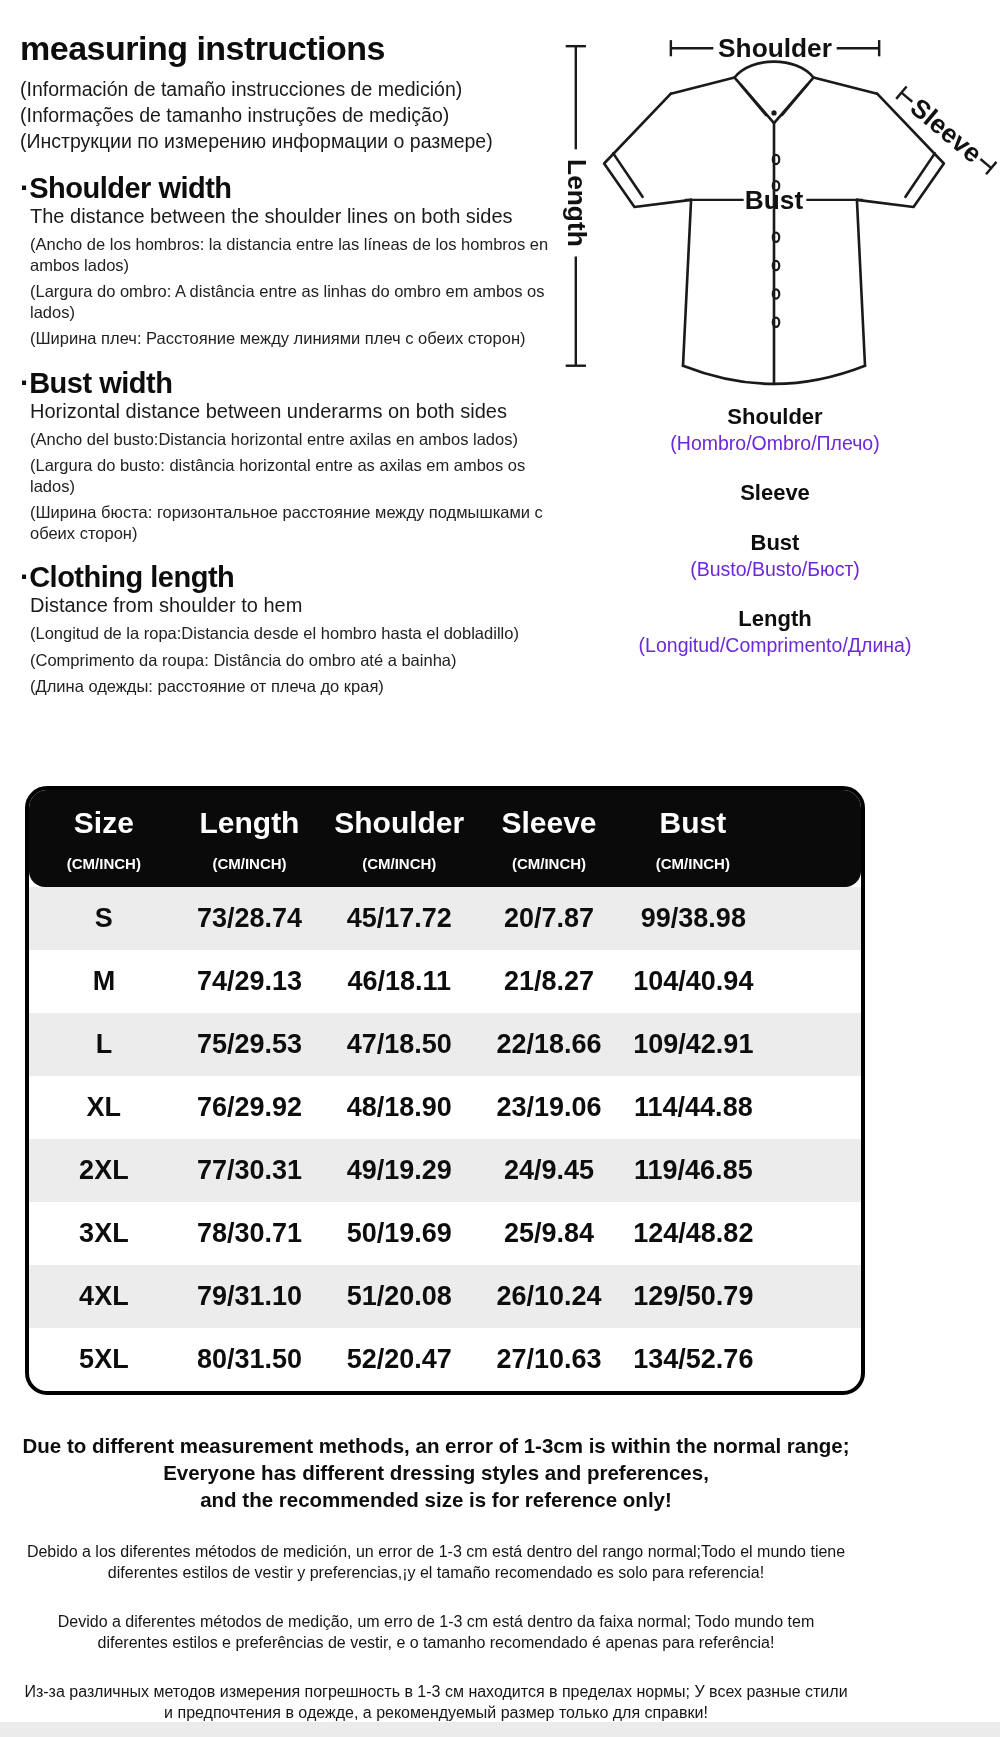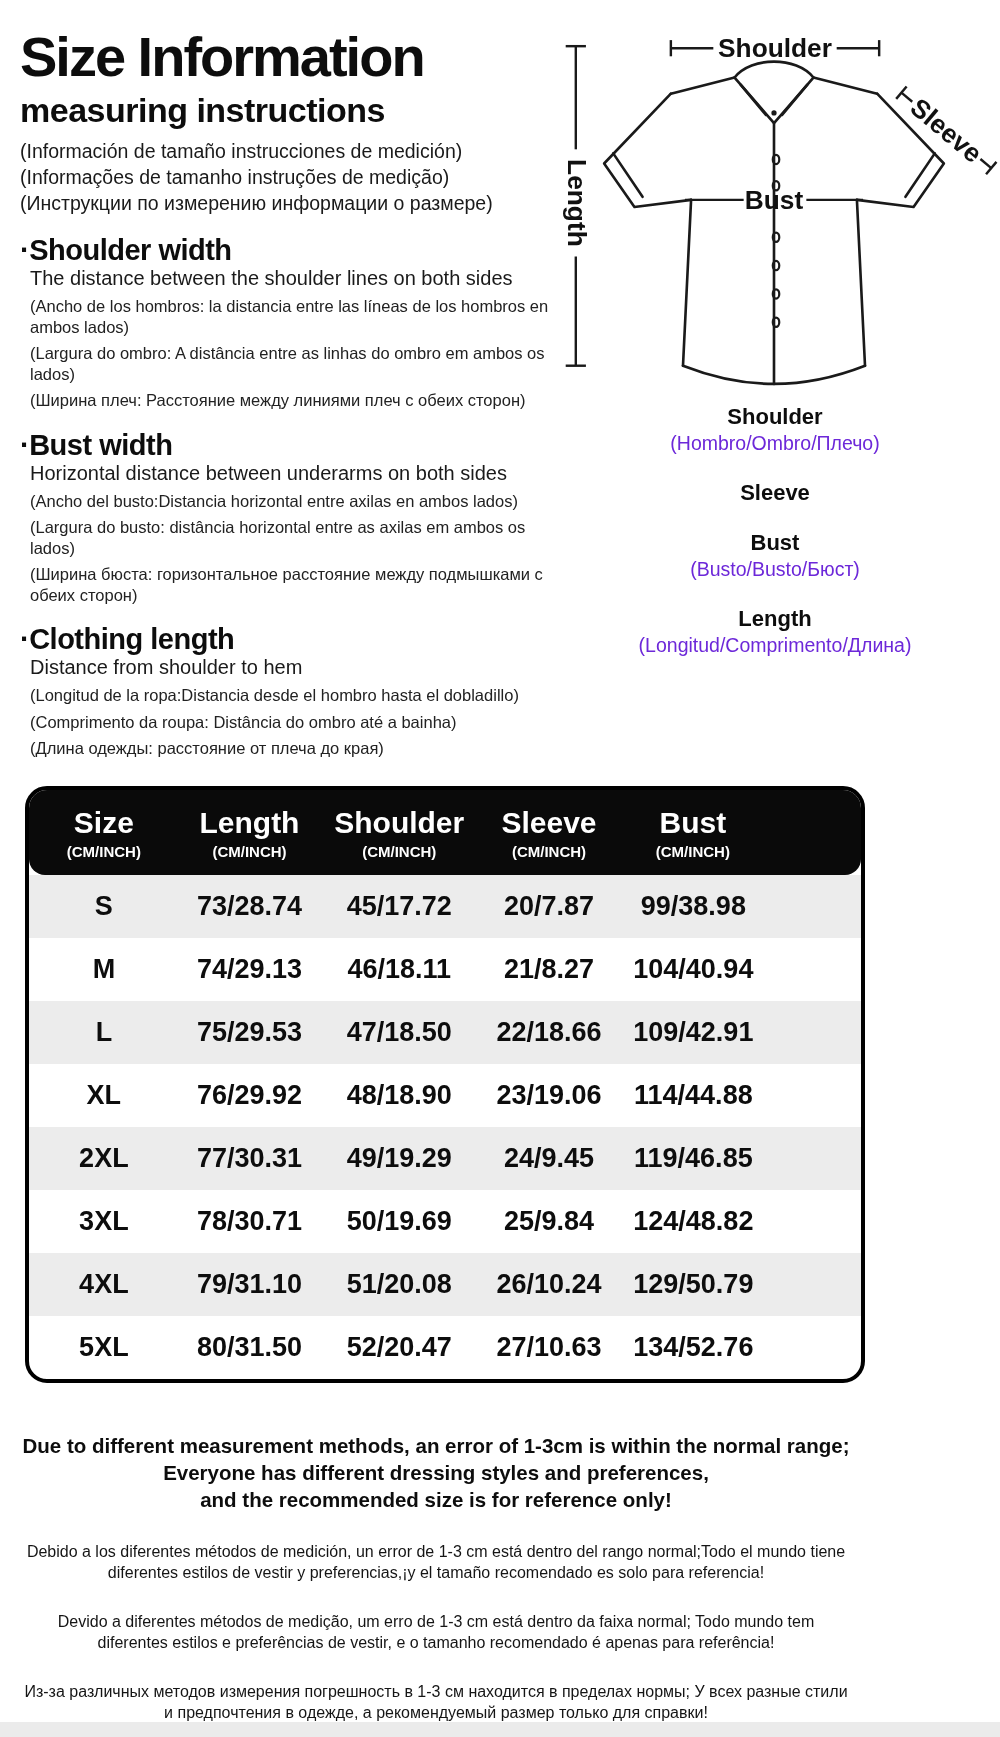--- a/index.html
+++ b/index.html
@@ -99,21 +99,21 @@
   }
   .size-table th{
     background:#0a0a0a;
     color:#fff;
     padding:16px 0 13px 0;
     text-align:center;
   }
   .size-table thead th:first-child{border-bottom-left-radius:16px;}
   .size-table thead th:last-child{border-bottom-right-radius:16px;}
   .col-label{font-size:30px; font-weight:bold; line-height:34px;}
-  .col-sub{font-size:15px; font-weight:bold; line-height:20px; margin-top:2px;}
+  .col-sub{font-size:15px; font-weight:bold; line-height:20px; margin-top:14px;}
   .size-table td{
     height:61px;
     text-align:center;
     font-size:27px;
     font-weight:bold;
     color:#0d0d0d;
   }
   .size-table tr.alt{background:#ececec;}
   .size-table th:nth-child(1), .size-table td:nth-child(1){width:18%;}
   .size-table th:nth-child(2), .size-table td:nth-child(2){width:17%;}
@@ -148,21 +148,20 @@
   .shirt-line{fill:none; stroke:#1a1a1a; stroke-width:2.6; stroke-linecap:round; stroke-linejoin:round;}
   .anno-line{fill:none; stroke:#1a1a1a; stroke-width:2.4; stroke-linecap:butt;}
   .anno-text{font-family:"Liberation Sans",sans-serif; font-size:26px; font-weight:bold; fill:#111;}
 </style>
 </head>
 <body>
 
 <div class="page">
 
   <div class="left-col">
-    <h1 class="page-title">Size Information</h1>
     <h2 class="page-subtitle">measuring instructions</h2>
     <p class="hdr-trans">(Información de tamaño instrucciones de medición)</p>
     <p class="hdr-trans">(Informações de tamanho instruções de medição)</p>
     <p class="hdr-trans">(Инструкции по измерению информации о размере)</p>
 
     <div class="measure-section">
       <h3 class="section-heading">·Shoulder width</h3>
       <p class="section-desc">The distance between the shoulder lines on both sides</p>
       <p class="section-note">(Ancho de los hombros: la distancia entre las líneas de los hombros en ambos lados)</p>
       <p class="section-note">(Largura do ombro: A distância entre as linhas do ombro em ambos os lados)</p>

